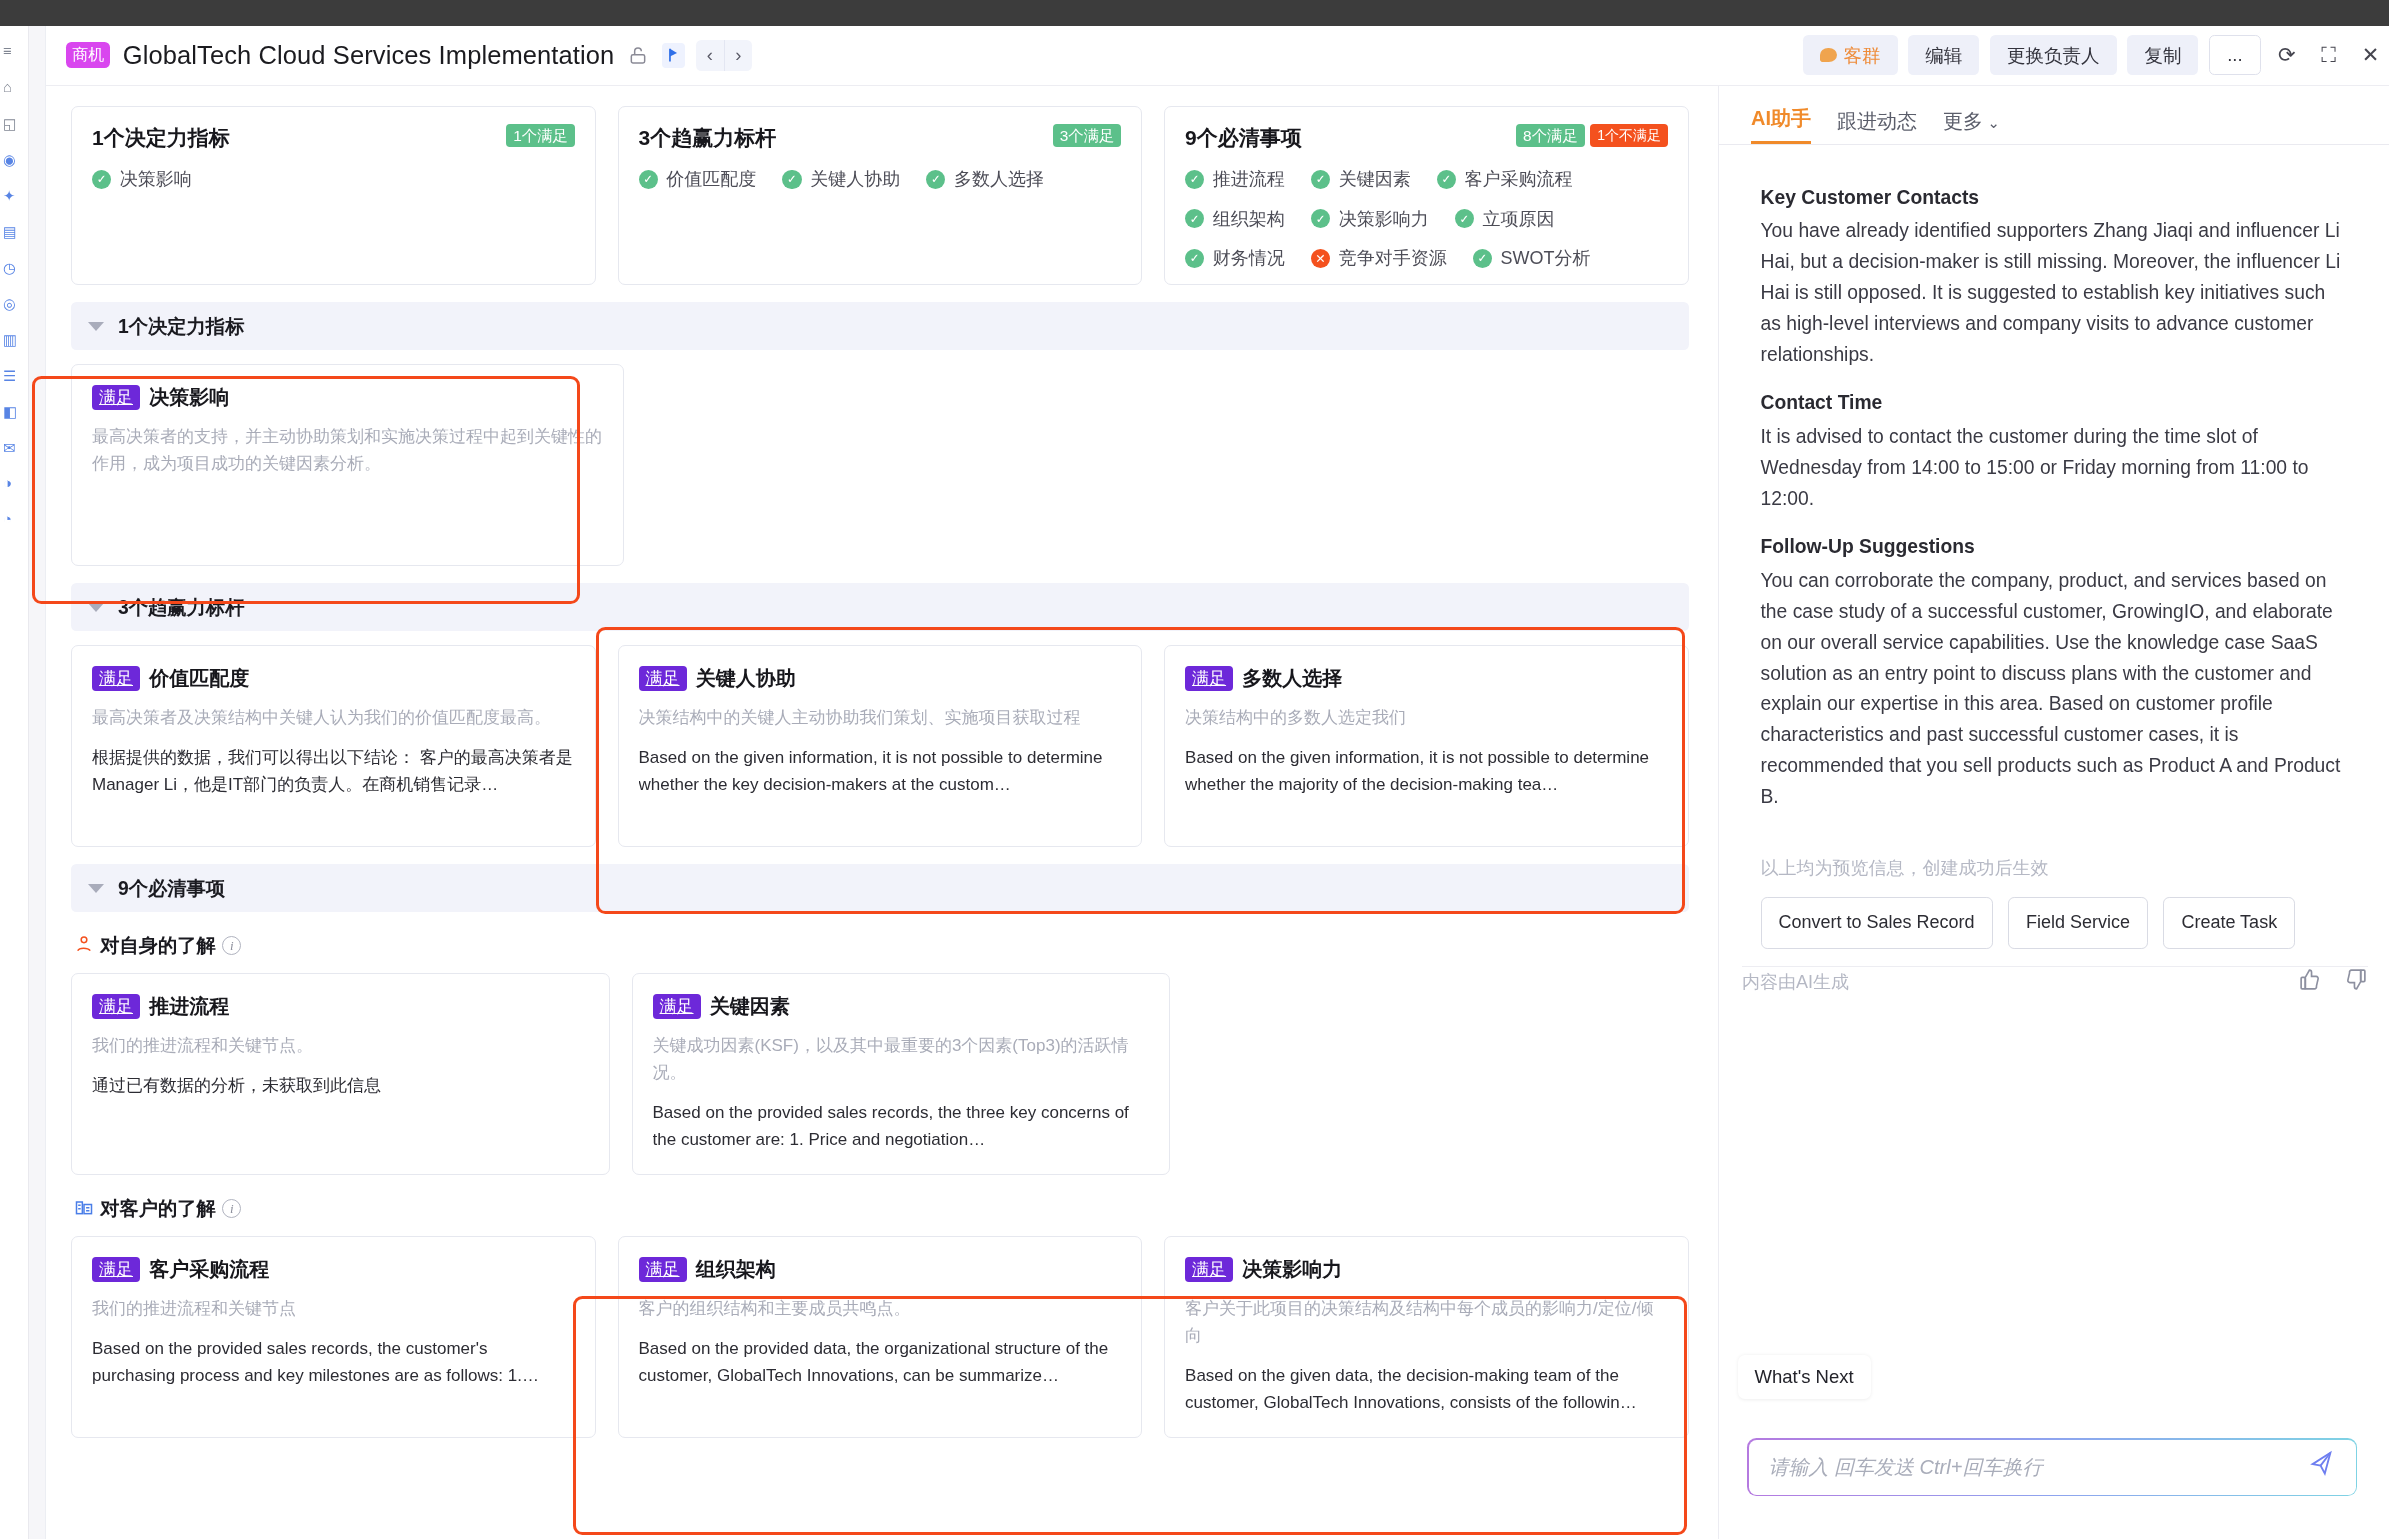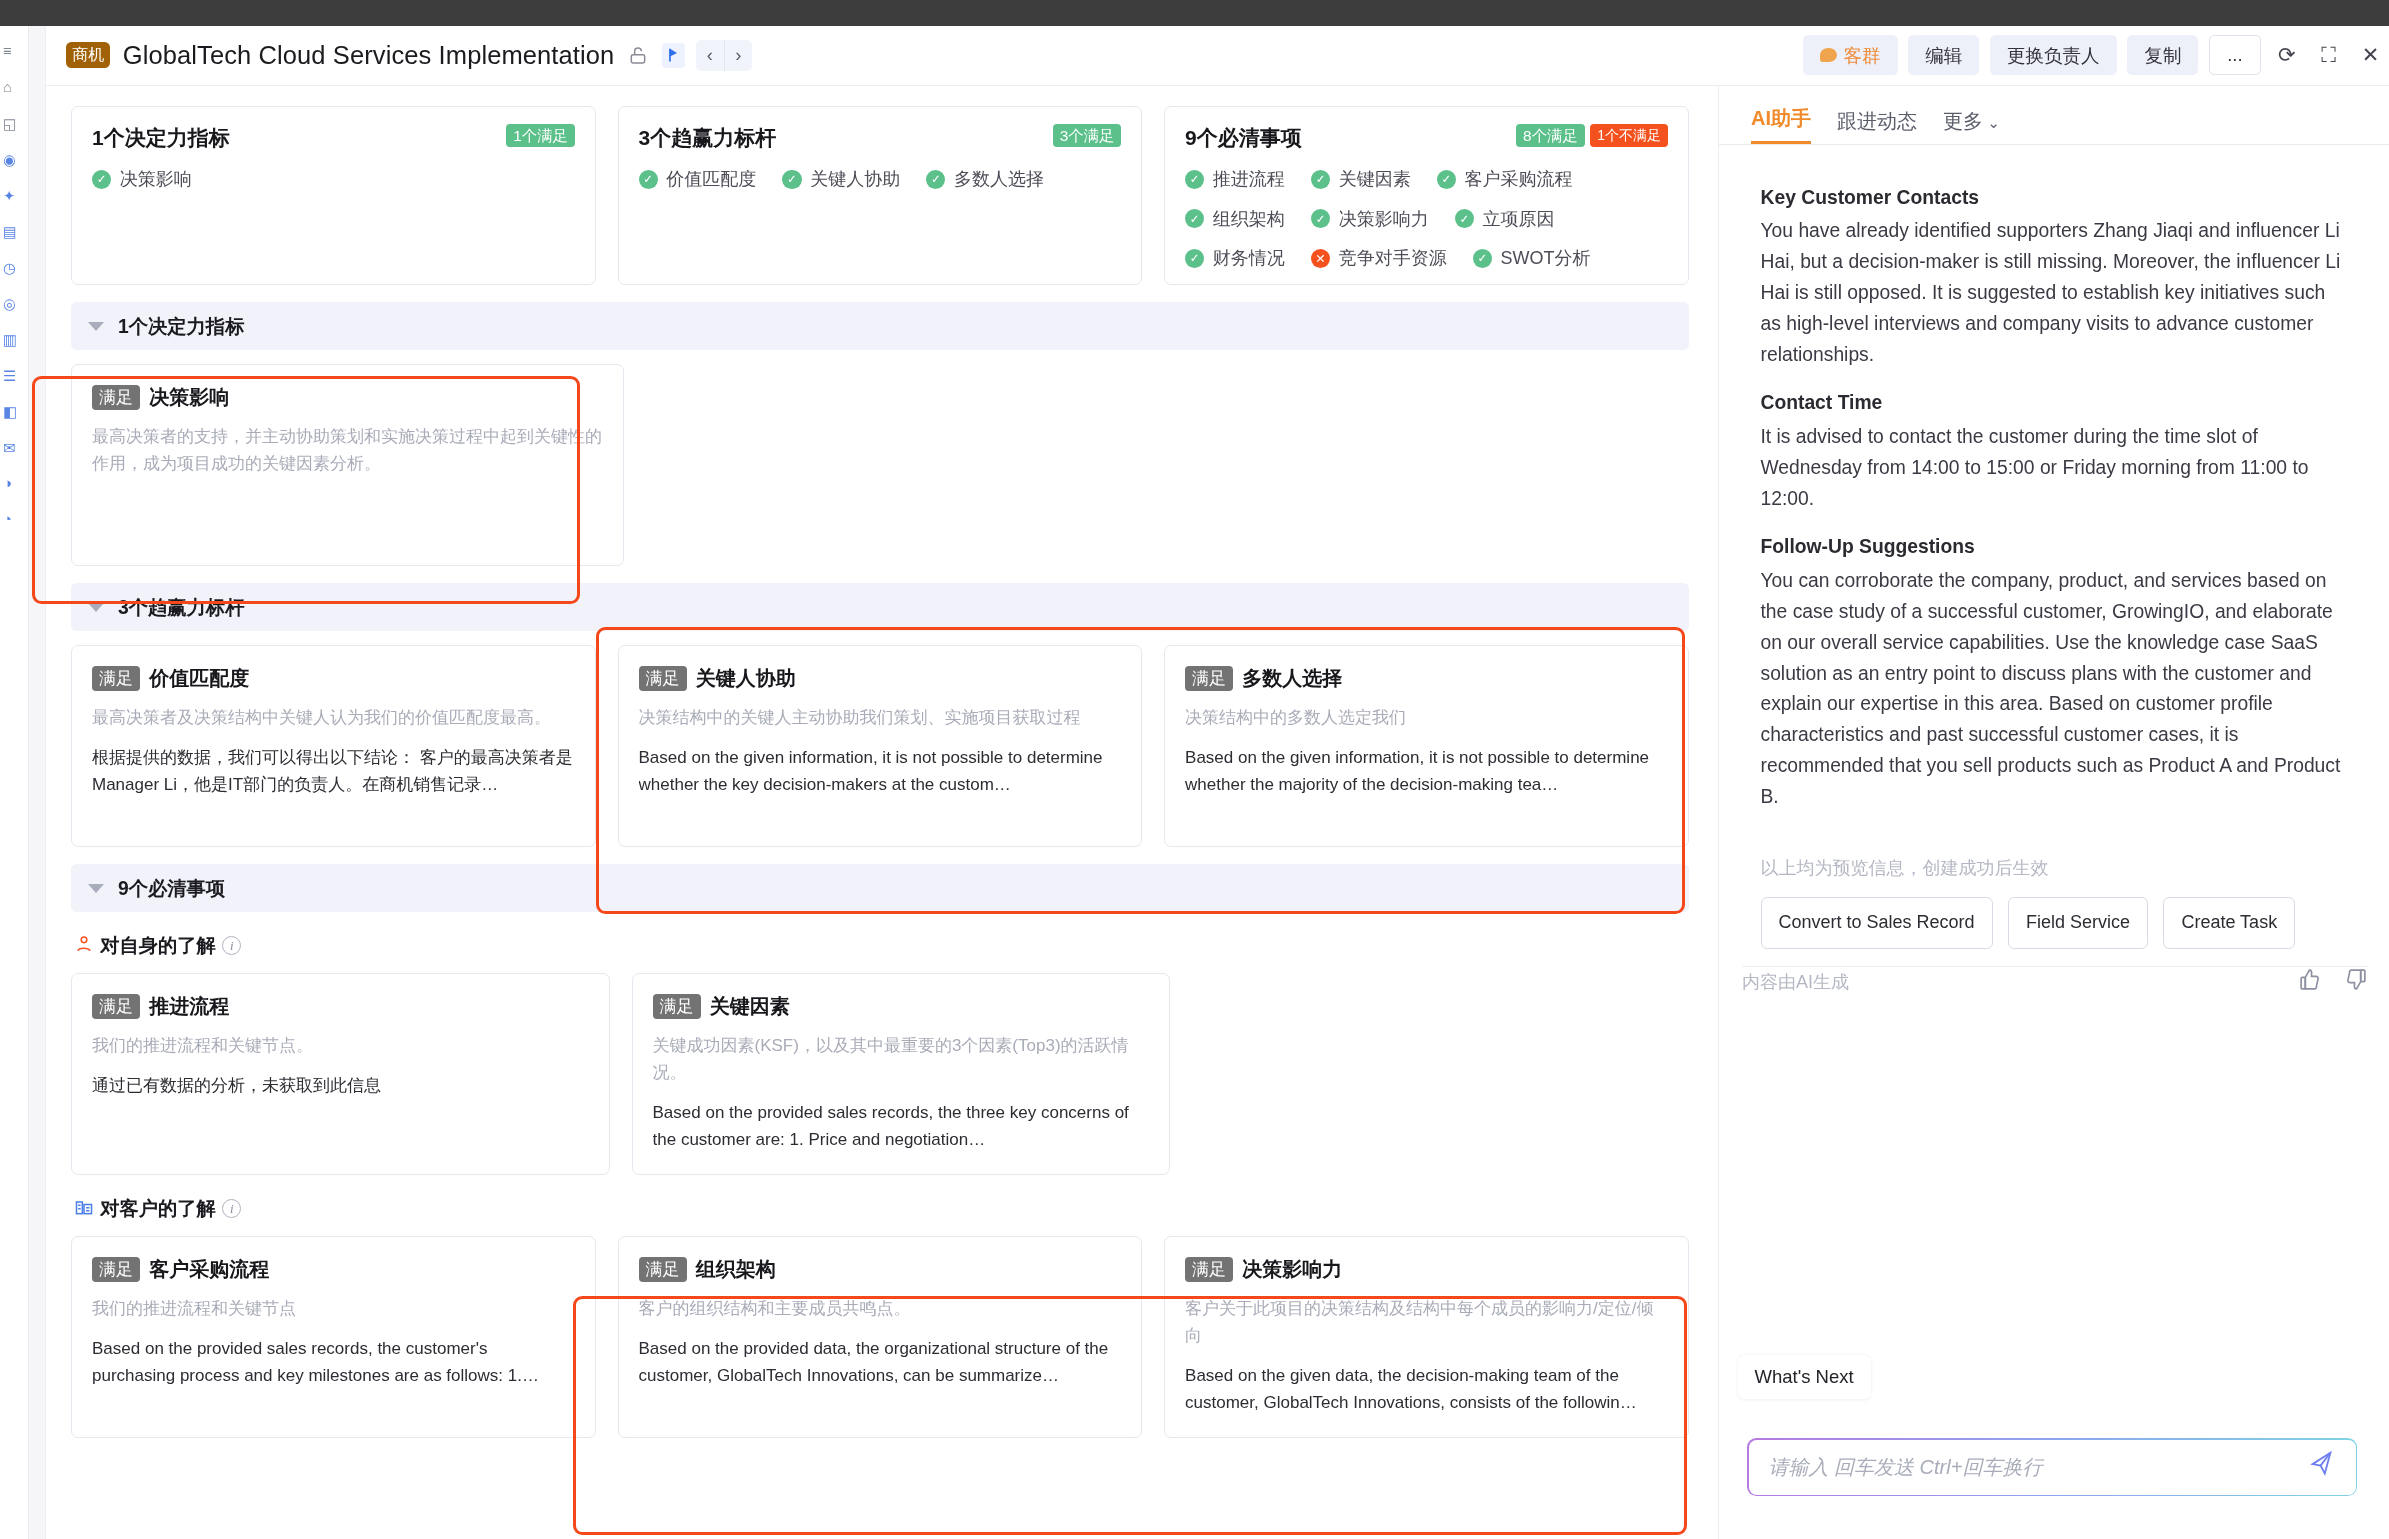--- a/index.html
+++ b/index.html
@@ -31,21 +31,21 @@
     background: #f6f6f9; border-right: 0.8px solid #eceef3;
   }
 
   
   .header {
     position: absolute; left: 46px; top: 25.5px; right: 0; height: 60px;
     background: #fff; display: flex; align-items: center;
     border-bottom: 0.8px solid #ededf2;
   }
   .tag-pill {
-    background: #a16207; color: #fff; border-radius: 5.4px;
+    background: #d946ef; color: #fff; border-radius: 5.4px;
     font-size: 16px; padding: 4.6px 6.2px; margin-left: 20px; line-height: 1;
     font-weight: 500;
   }
   .page-title {
     font-size: 25.5px; color: #1b1b1f; margin-left: 12.4px; font-weight: 400;
     letter-spacing: 0.1px; white-space: nowrap;
   }
   .hdr-icon-btn {
     margin-left: 12.4px; width: 23px; height: 25px;
     display: flex; align-items: center; justify-content: center;
@@ -148,22 +148,22 @@
   }
 
   
   .cards-row { display: flex; gap: 21.6px; padding: 14px 25px 0 25px; }
   .info-card {
     flex: 1; border: 0.8px solid #e6e8ef; border-radius: 7px; background: #fff;
     padding: 18.5px 20px 20px 20px; min-height: 202px;
   }
   .card-head { display: flex; align-items: center; gap: 9.3px; }
   .pill-ok {
-    background: #737373; color: #fff; font-size: 17px; border-radius: 3.9px;
-    padding: 3.9px 7px; line-height: 1; flex: none;
+    background: #6d28d9; color: #fff; font-size: 17px; border-radius: 3.9px;
+    padding: 3.9px 7px; line-height: 1; flex: none; text-decoration: underline;
   }
   .card-title { font-size: 20px; font-weight: bold; color: #17171c; }
   .card-desc {
     margin-top: 12.4px; font-size: 17px; line-height: 1.6; color: #a9acb8;
   }
   .card-body {
     margin-top: 12.4px; font-size: 17px; line-height: 1.6; color: #2c2c33;
     display: -webkit-box; -webkit-line-clamp: 2; -webkit-box-orient: vertical;
     overflow: hidden;
   }

